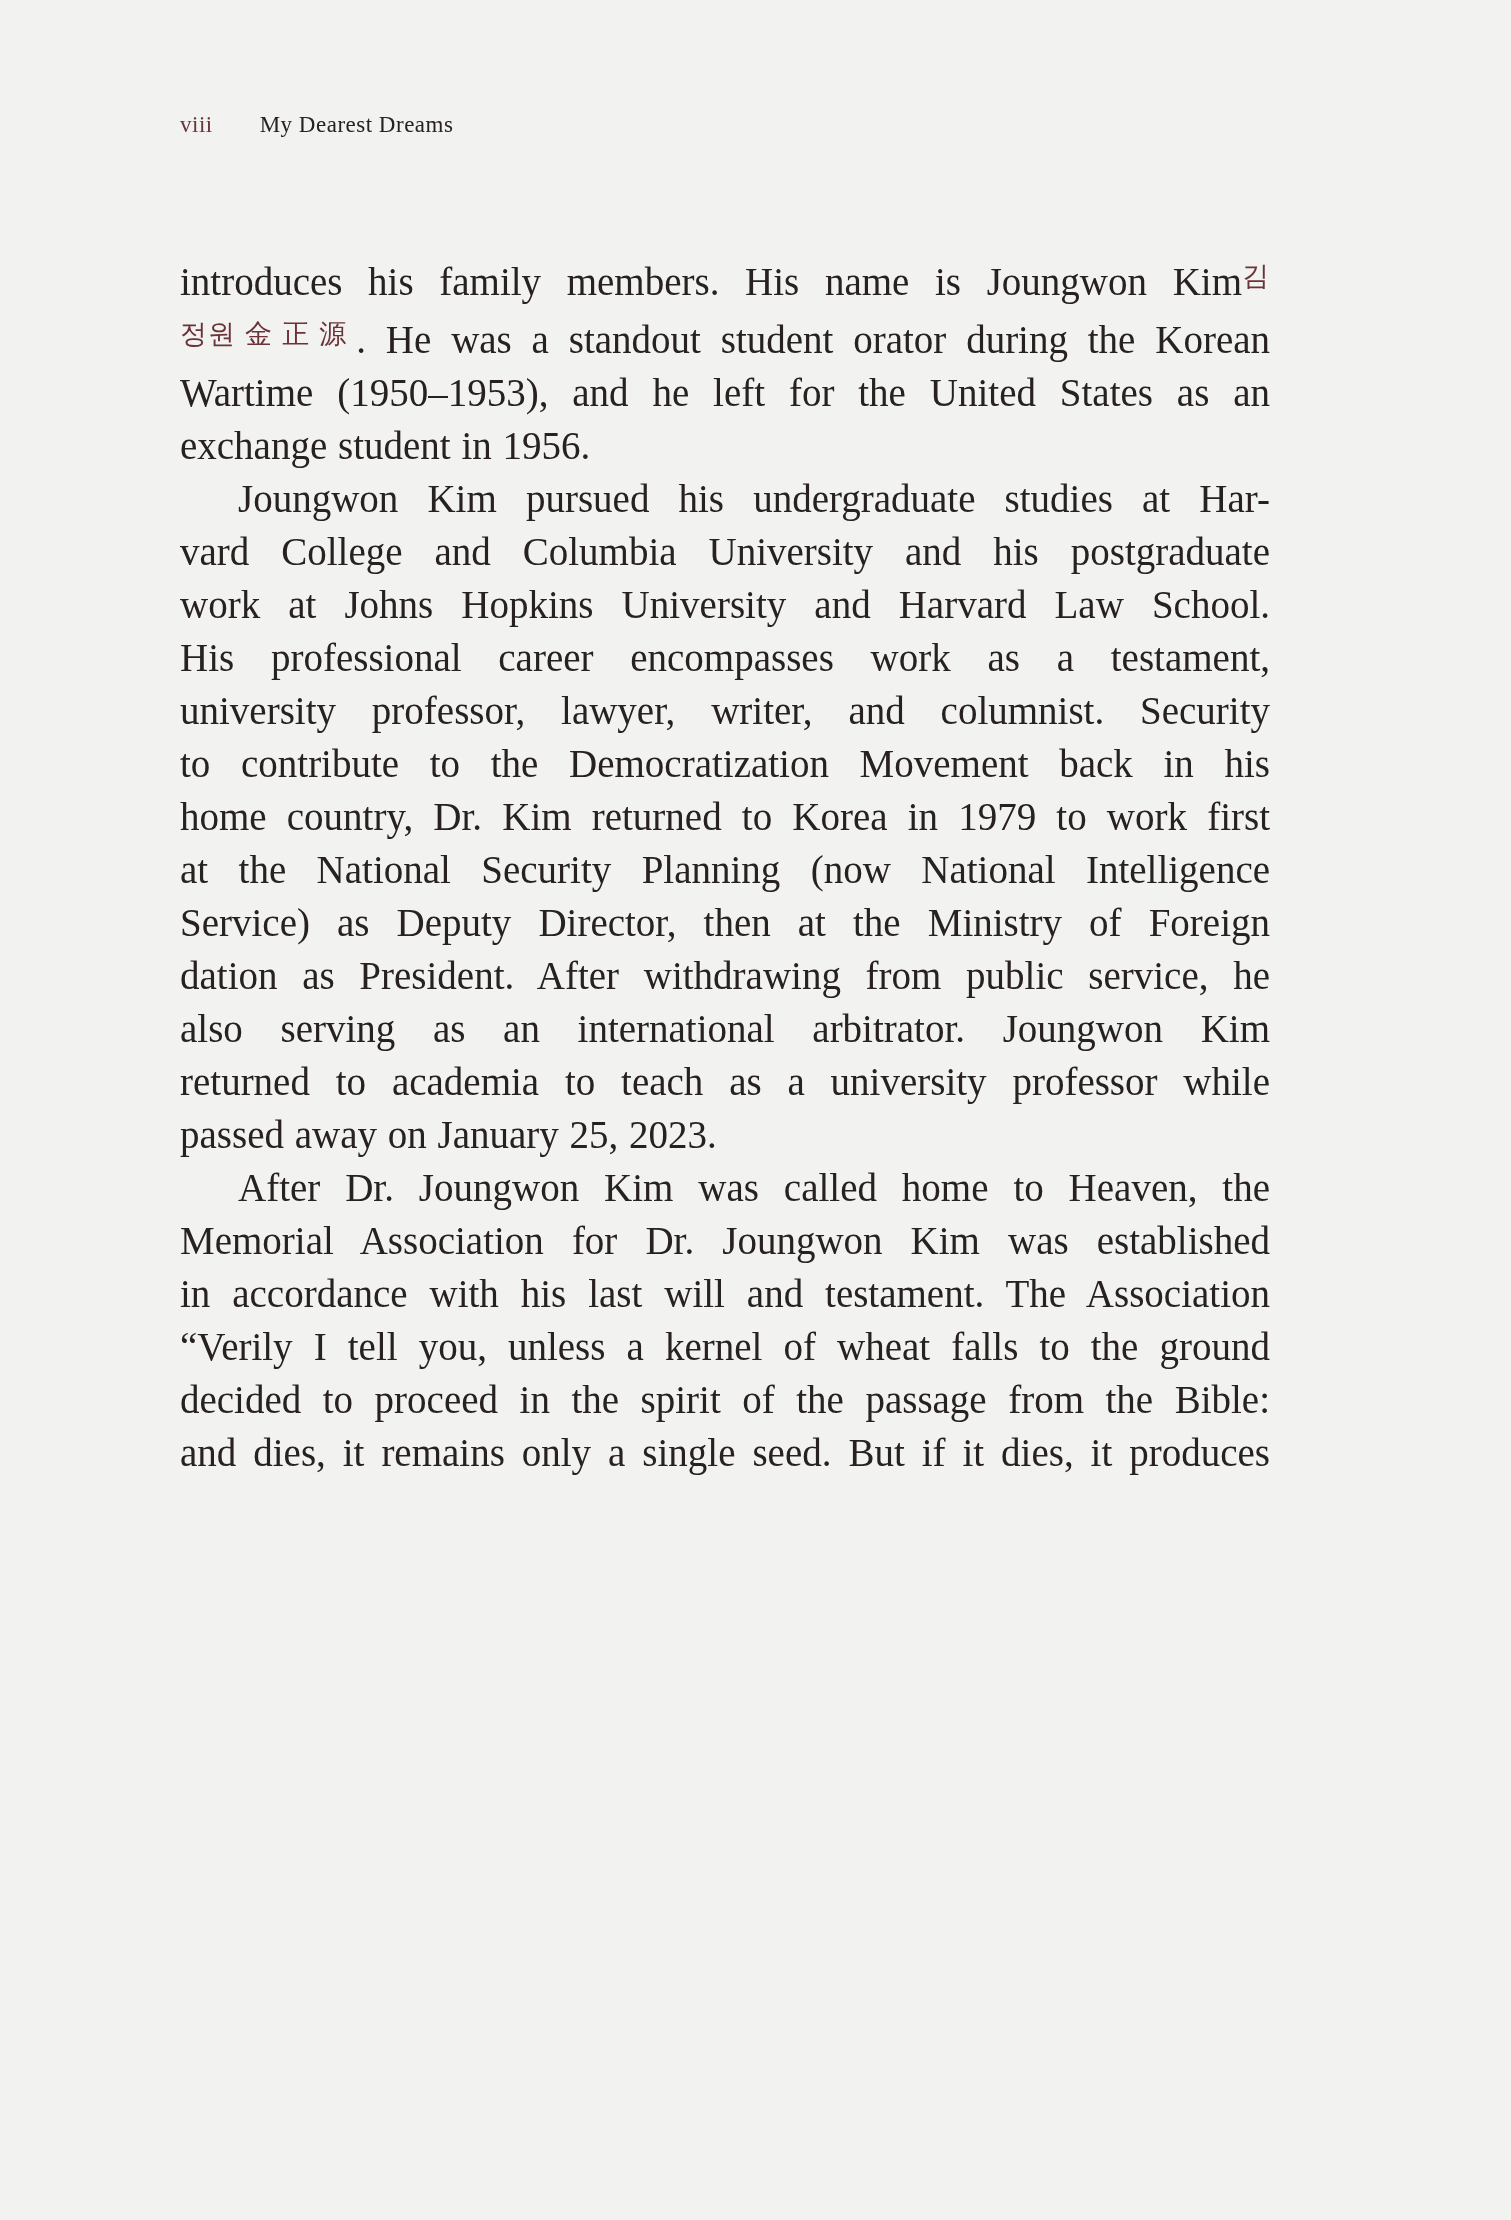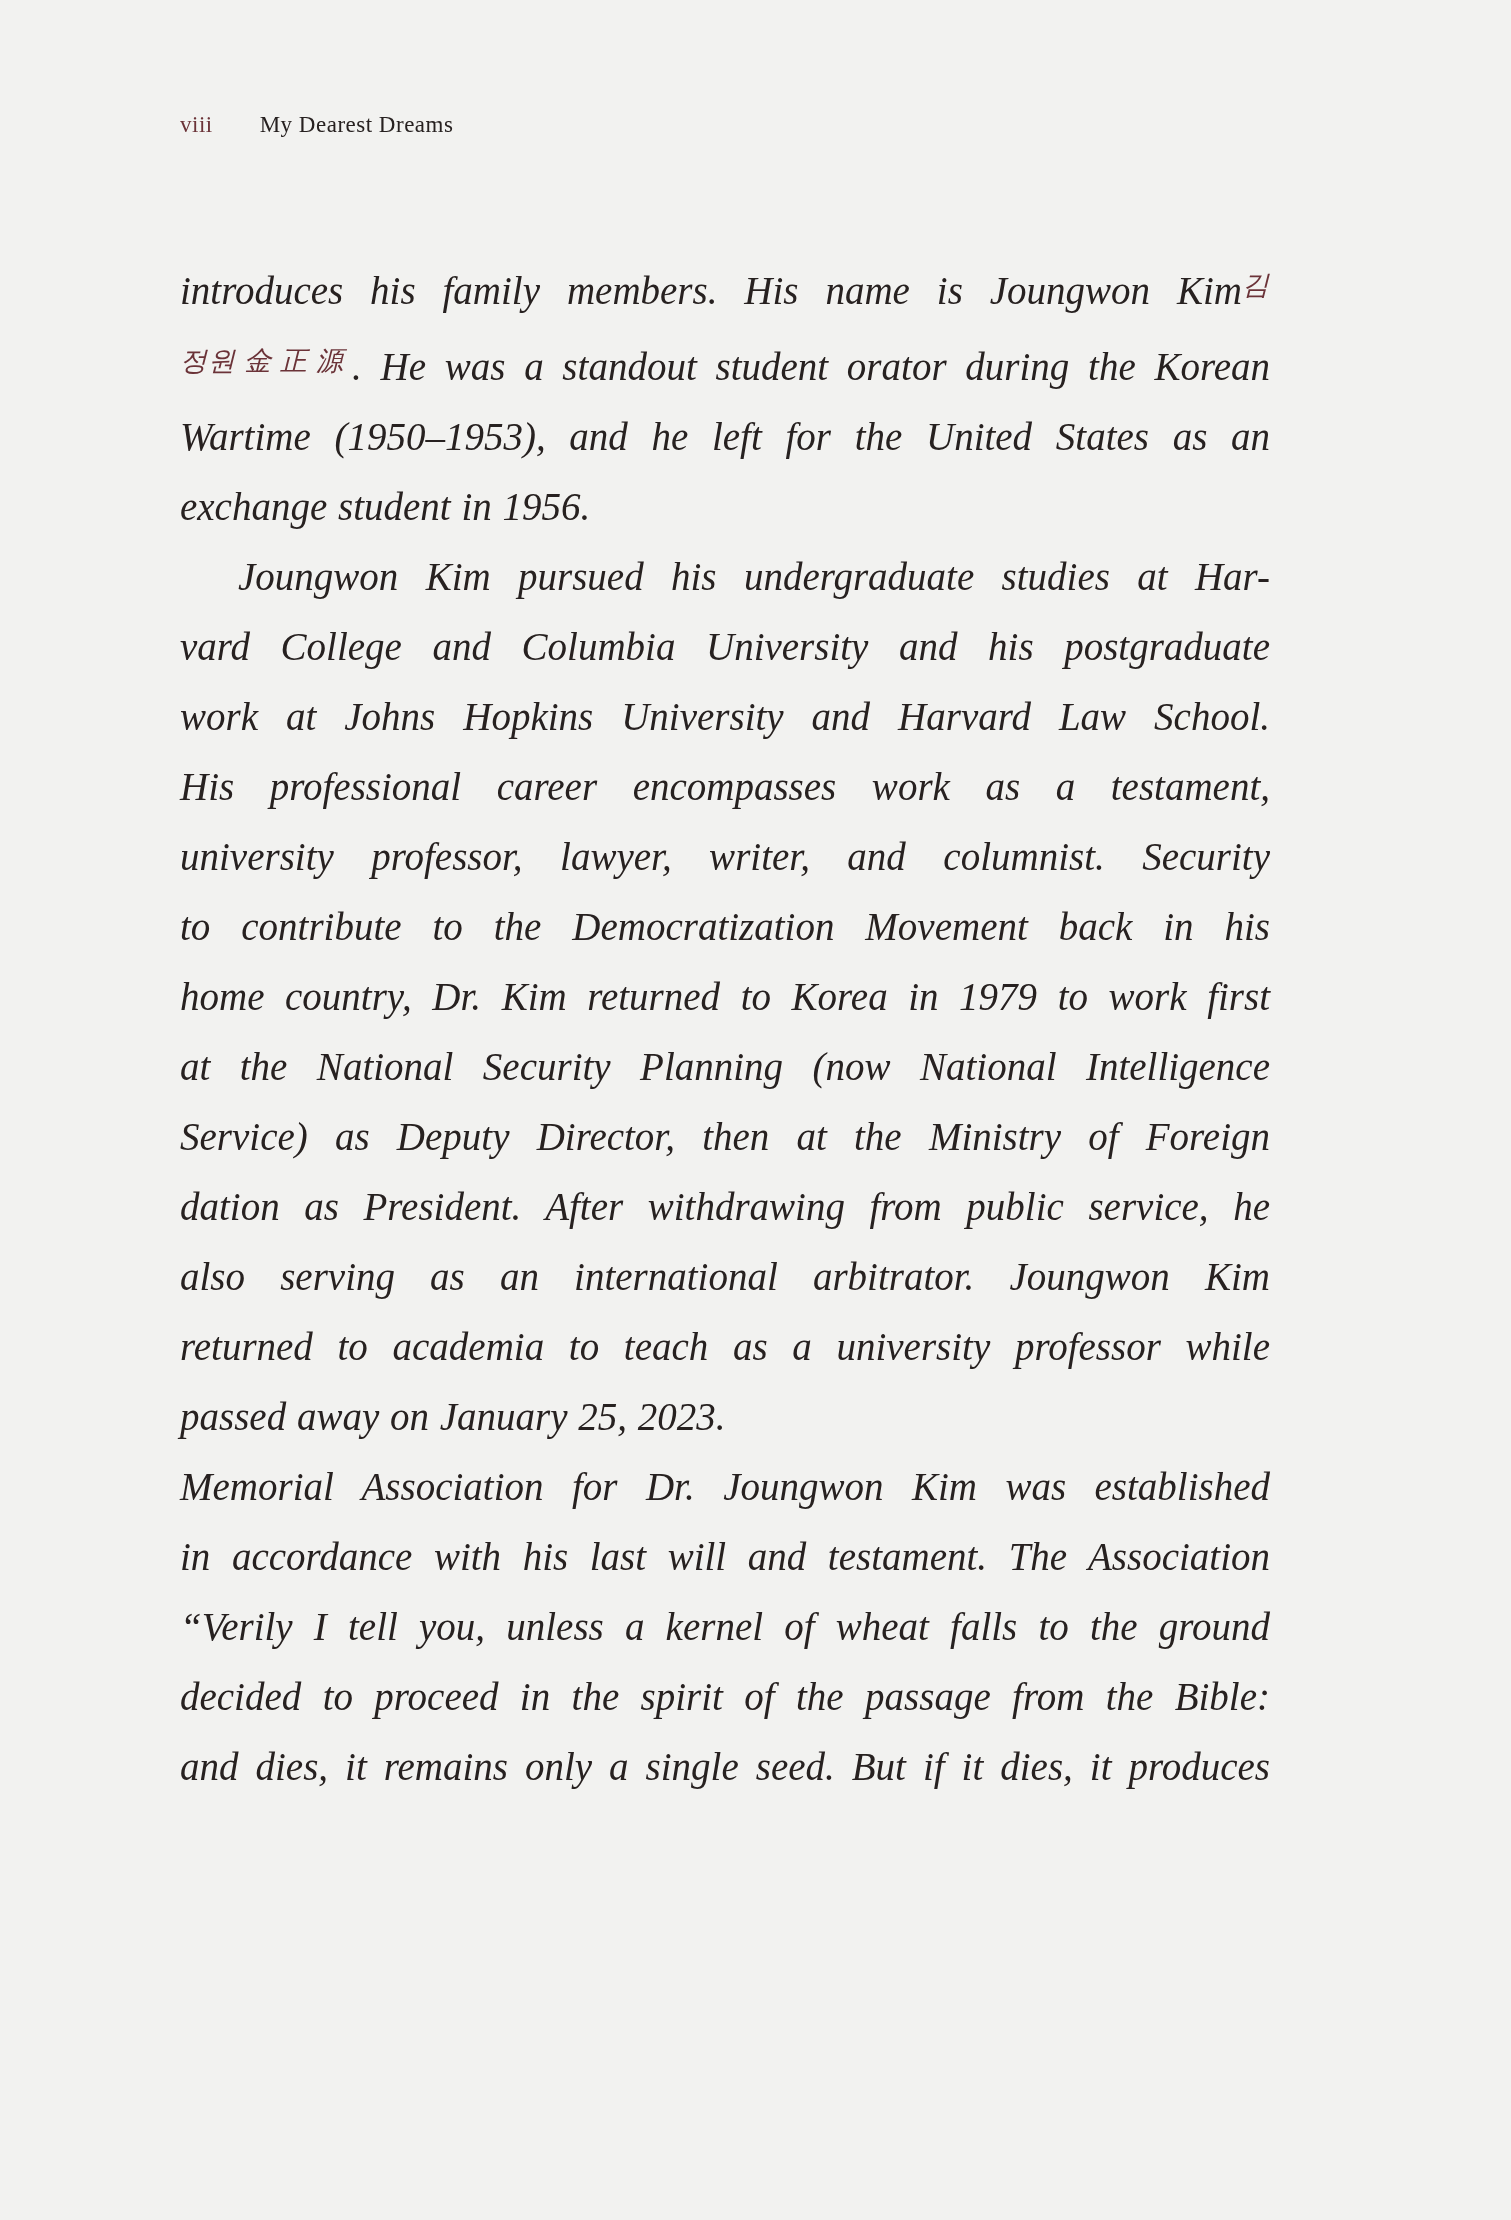--- a/index.html
+++ b/index.html
@@ -38,24 +38,23 @@
   .running-title {
     margin-left: 47px;
     color: var(--ink);
   }
   .text-block {
     position: absolute;
     top: 250px;
     left: 180px;
     width: 1090px;
     font-size: 39px;
-    line-height: 70px;
+    line-height: 53px;
     color: var(--ink);
     word-spacing: 1px;
-    font-style: italic;
   }
   .body-line {
     text-align: left;
     white-space: normal;
   }
   .body-line.j {
     text-align: justify;
     text-align-last: justify;
   }
   .body-line.indent {
@@ -89,20 +88,21 @@
       <div class="body-line j"><span>His professional career encompasses work as a testament,</span></div>
       <div class="body-line j"><span>university professor, lawyer, writer, and columnist. Security</span></div>
       <div class="body-line j"><span>to contribute to the Democratization Movement back in his</span></div>
       <div class="body-line j"><span>home country, Dr. Kim returned to Korea in 1979 to work first</span></div>
       <div class="body-line j"><span>at the National Security Planning (now National Intelligence</span></div>
       <div class="body-line j"><span>Service) as Deputy Director, then at the Ministry of Foreign</span></div>
       <div class="body-line j"><span>dation as President. After withdrawing from public service, he</span></div>
       <div class="body-line j"><span>also serving as an international arbitrator. Joungwon Kim</span></div>
       <div class="body-line j"><span>returned to academia to teach as a university professor while</span></div>
       <div class="body-line"><span>passed away on January 25, 2023.</span></div>
+      <div class="body-line j indent"><span>After Dr. Joungwon Kim was called home to Heaven, the</span></div>
       <div class="body-line j"><span>Memorial Association for Dr. Joungwon Kim was established</span></div>
       <div class="body-line j"><span>in accordance with his last will and testament. The Association</span></div>
       <div class="body-line j"><span>“Verily I tell you, unless a kernel of wheat falls to the ground</span></div>
       <div class="body-line j"><span>decided to proceed in the spirit of the passage from the Bible:</span></div>
       <div class="body-line j"><span>and dies, it remains only a single seed. But if it dies, it produces</span></div>
     </div>
 
 </div>
 
 </body></html>

